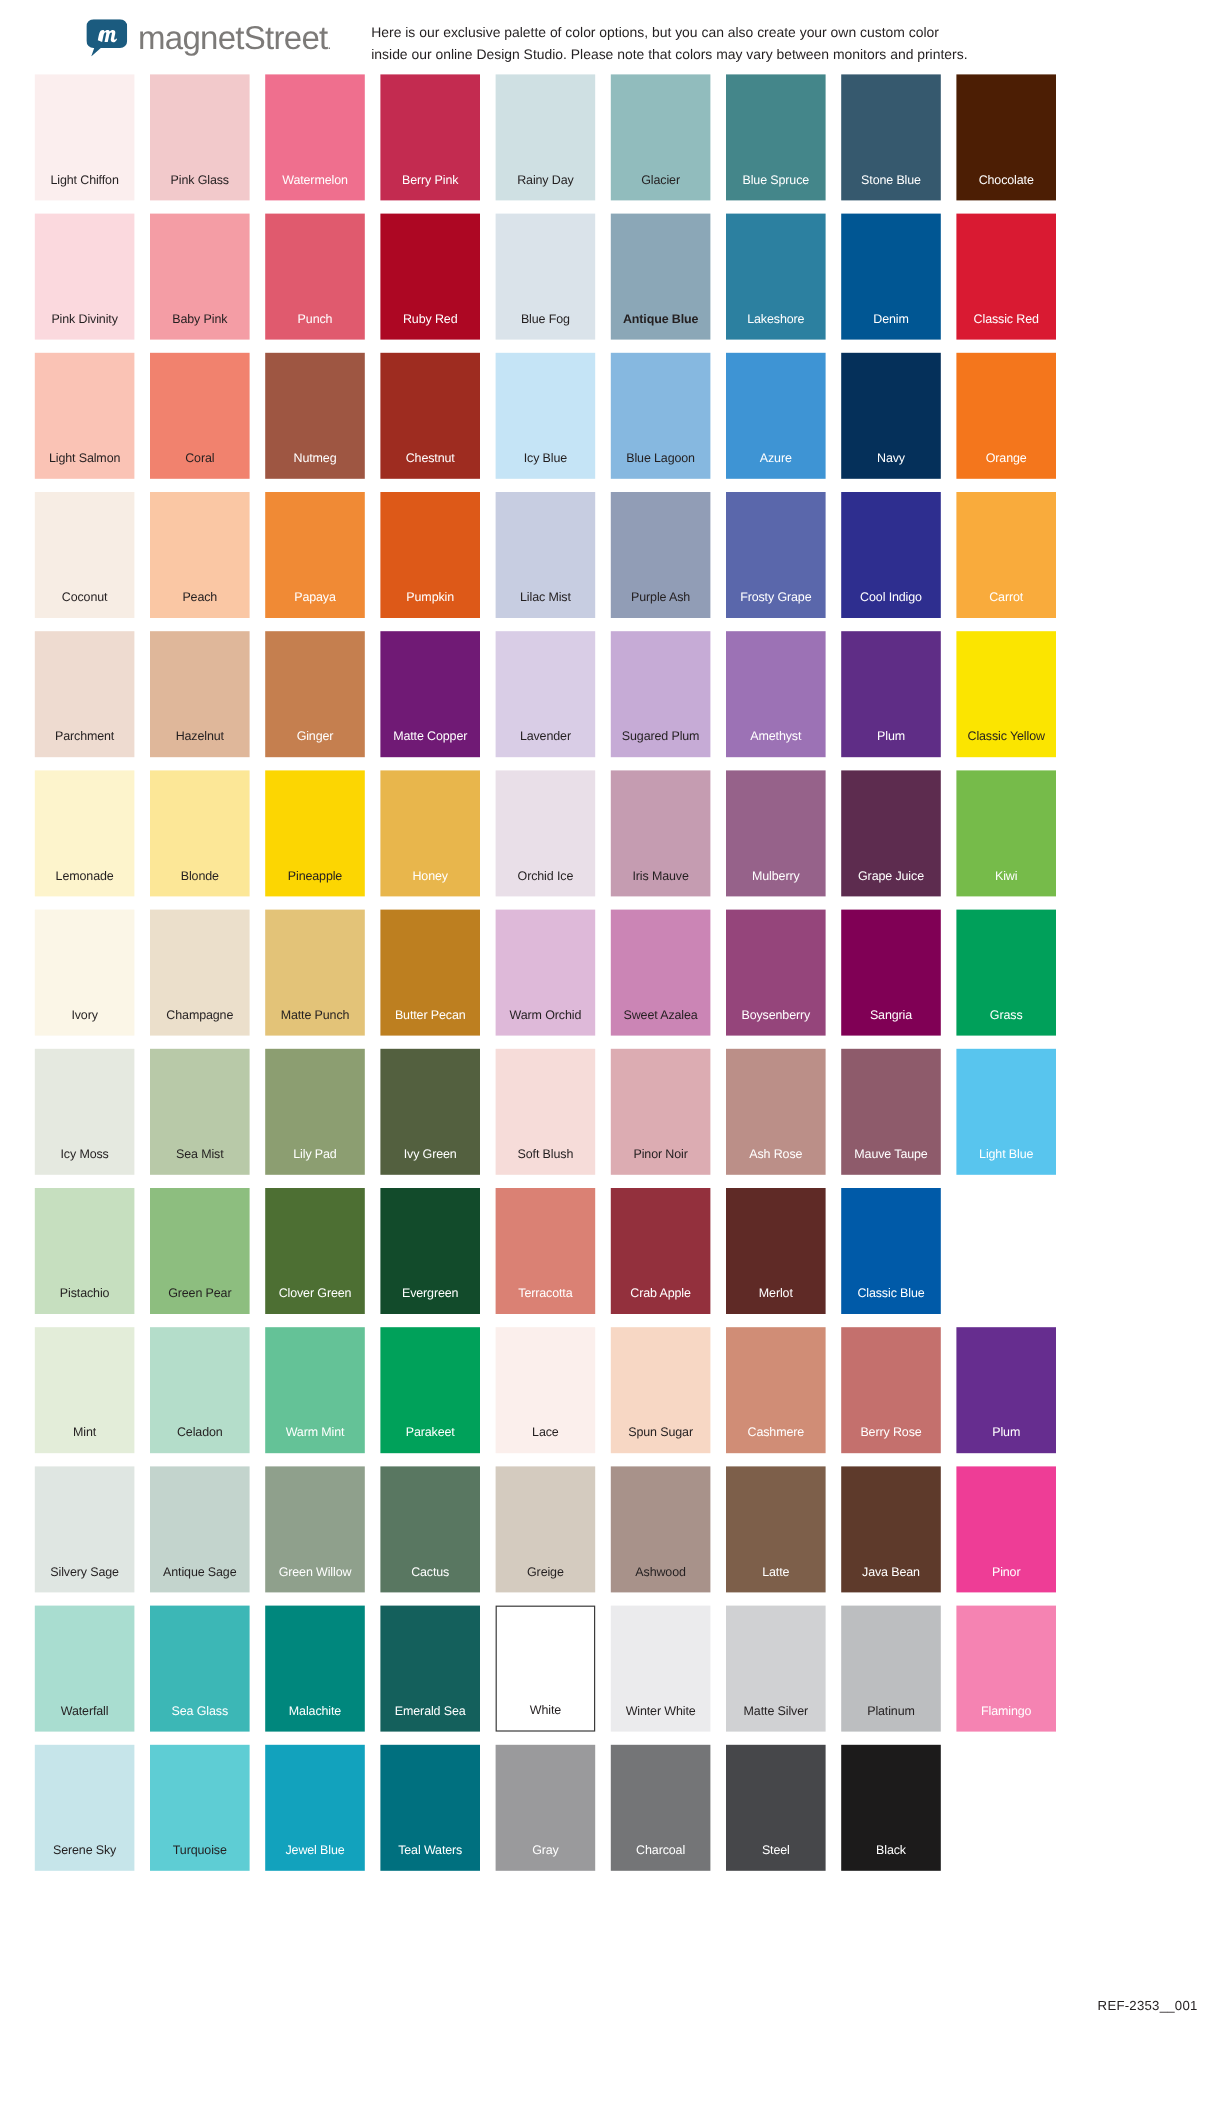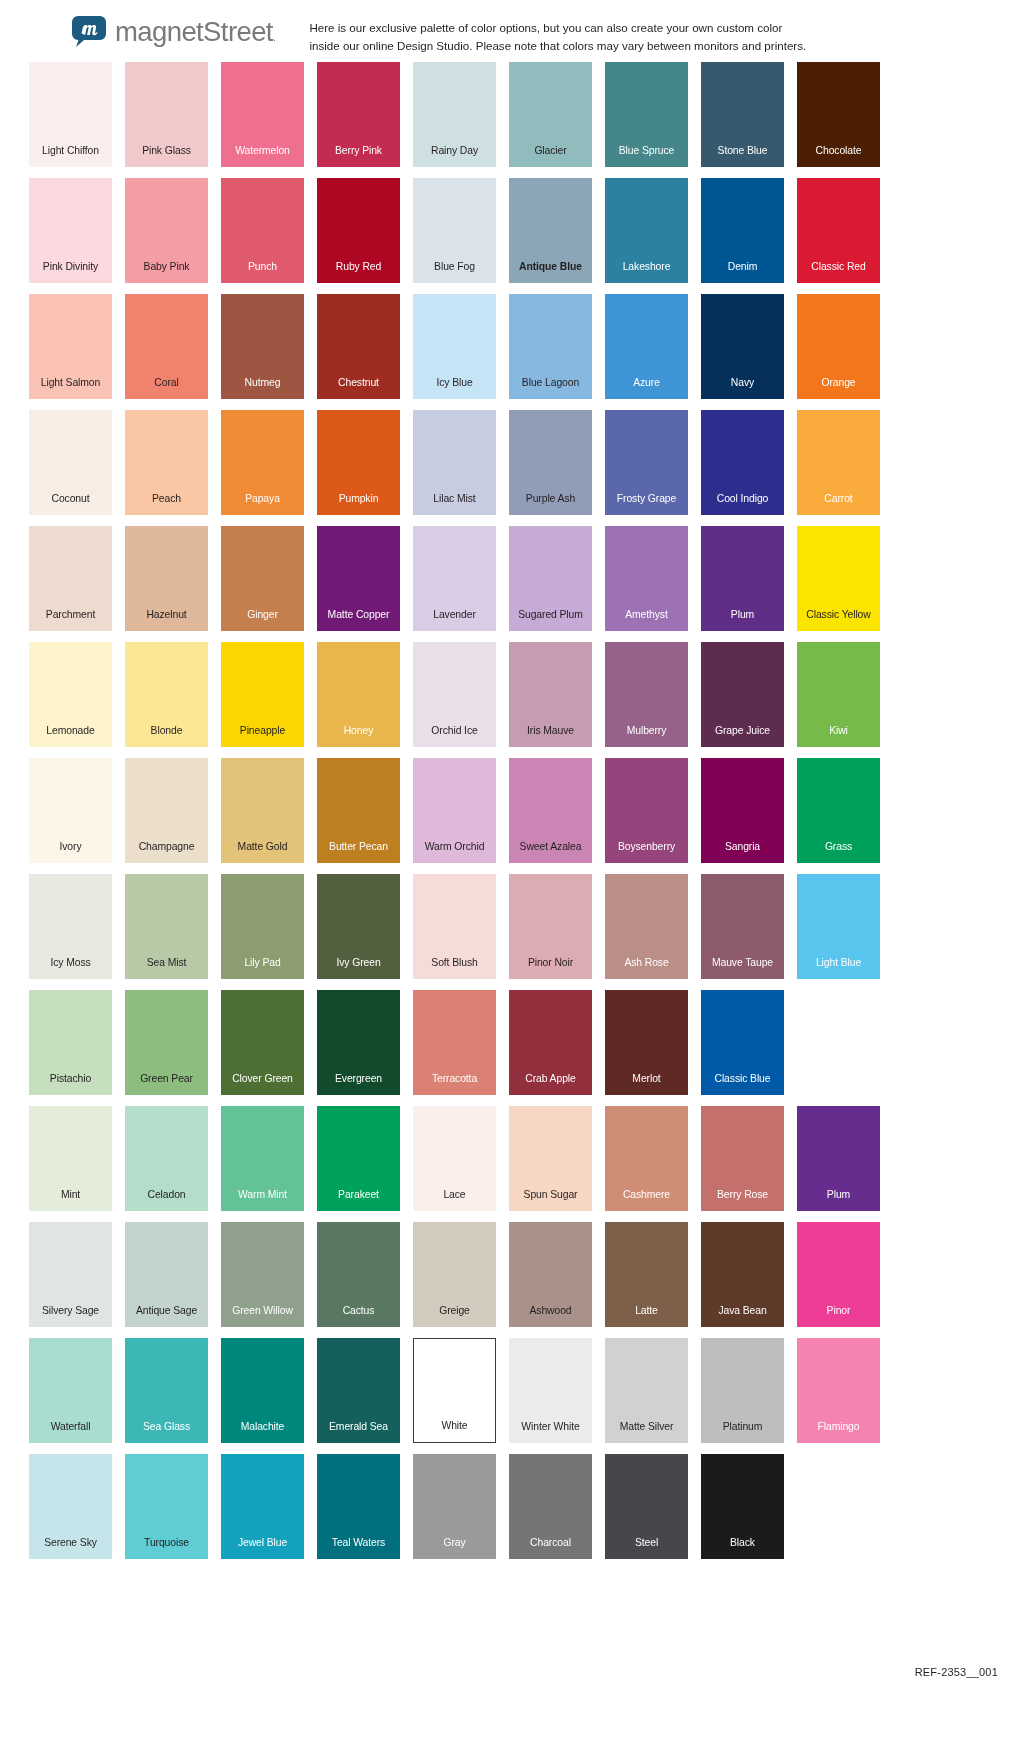--- a/index.html
+++ b/index.html
@@ -302,21 +302,21 @@
       </div>
     </div>
     <div class="row">
       <div class="swatch" title="Ivory" style="background: rgb(251, 246, 231);">
         <span class="label" style="color: rgb(35, 31, 32);">Ivory</span>
       </div>
       <div class="swatch" title="Champagne" style="background: rgb(235, 223, 203);">
         <span class="label" style="color: rgb(35, 31, 32);">Champagne</span>
       </div>
       <div class="swatch" title="Matte Gold" style="background: rgb(227, 195, 120);">
-        <span class="label" style="color: rgb(35, 31, 32);">Matte Gold</span>
+        <span class="label" style="color: rgb(35, 31, 32);">Matte Punch</span>
       </div>
       <div class="swatch" title="Butter Pecan" style="background: rgb(189, 127, 32);">
         <span class="label" style="color: rgb(255, 255, 255);">Butter Pecan</span>
       </div>
       <div class="swatch" title="Warm Orchid" style="background: rgb(222, 185, 217);">
         <span class="label" style="color: rgb(35, 31, 32);">Warm Orchid</span>
       </div>
       <div class="swatch" title="Sweet Azalea" style="background: rgb(203, 133, 181);">
         <span class="label" style="color: rgb(35, 31, 32);">Sweet Azalea</span>
       </div>

